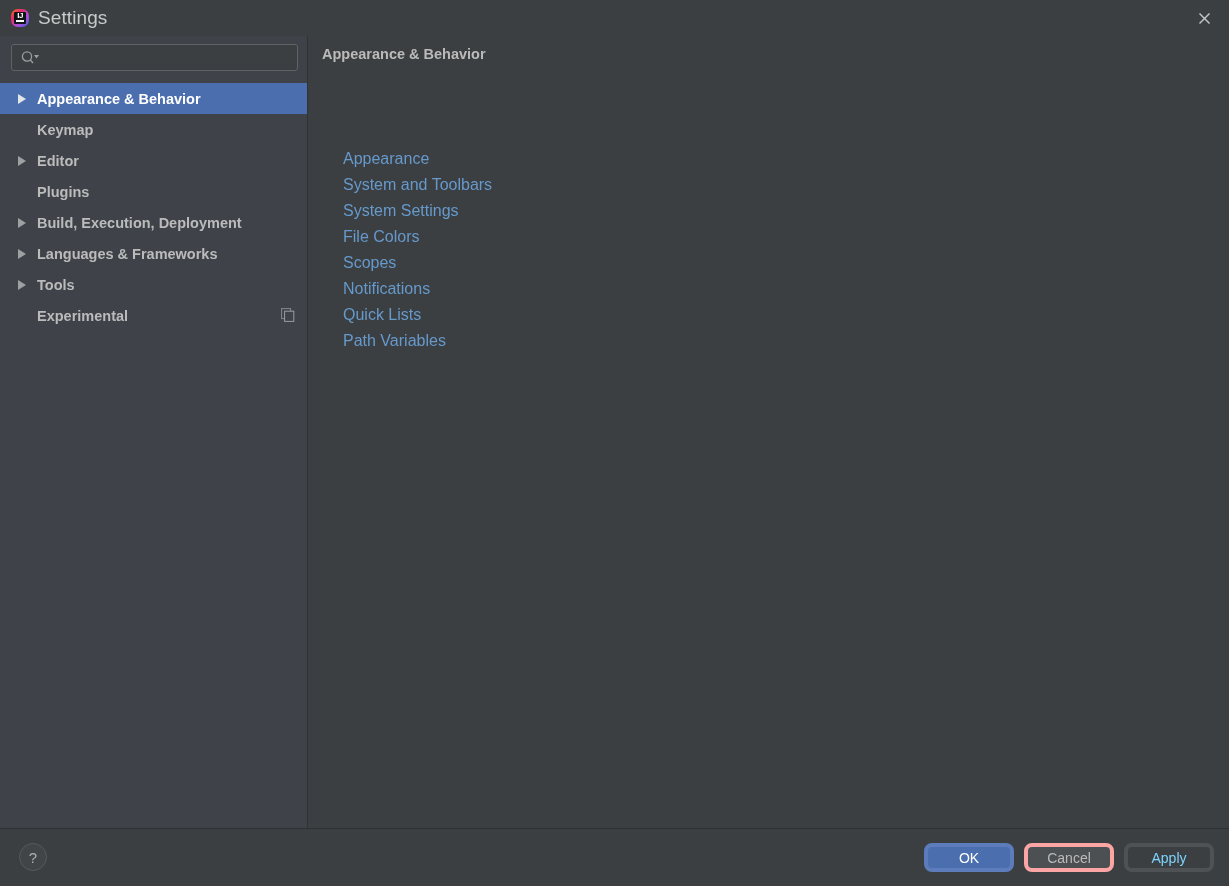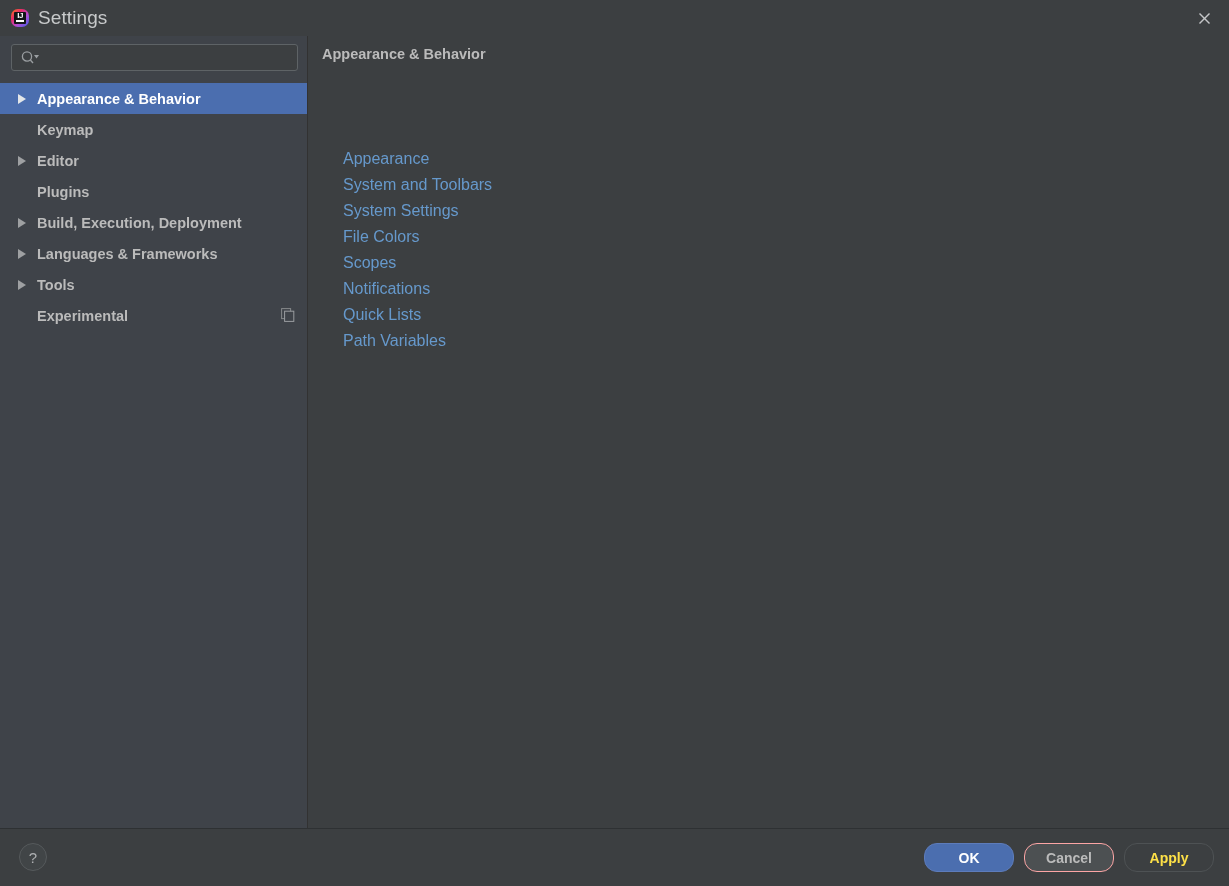--- a/index.html
+++ b/index.html
@@ -252,42 +252,41 @@
     position: absolute;
     right: 15px;
     top: 14px;
     display: flex;
     gap: 10px;
   }
   .dlg-button {
     height: 29px;
     min-width: 90px;
     padding: 0 16px;
-    border-radius: 13px;
+    border-radius: 8px;
     font-size: 14px;
     font-family: "Liberation Sans", sans-serif;
     display: flex;
     align-items: center;
     justify-content: center;
     box-sizing: border-box;
     cursor: pointer;
-    border: 1px solid #fca5a5;
+    border: 4px solid #fca5a5;
     background: #4c5052;
     color: #bbbbbb;
-    font-weight: bold;
   }
   .dlg-button.primary {
     background: #4b6eaf;
     border-color: #5d7cbb;
     color: #ffffff;
   }
   .dlg-button.disabled {
     background: #3c3f41;
     border-color: #4e5254;
-    color: #fde047;
+    color: #7dd3fc;
     cursor: default;
   }
   #ok-button  { width: 90px; }
   #cancel-button { width: 90px; }
   #apply-button  { width: 90px; }
 </style>
 </head>
 <body>
 
 <div id="window">

